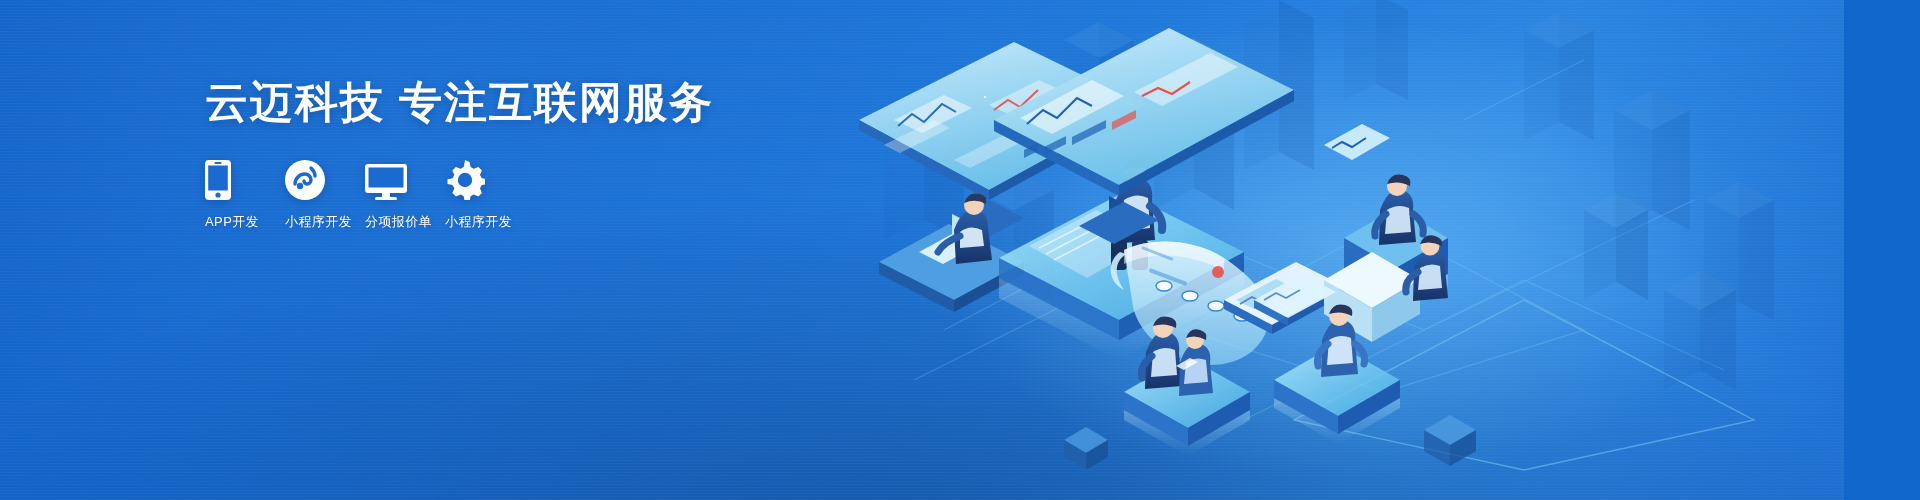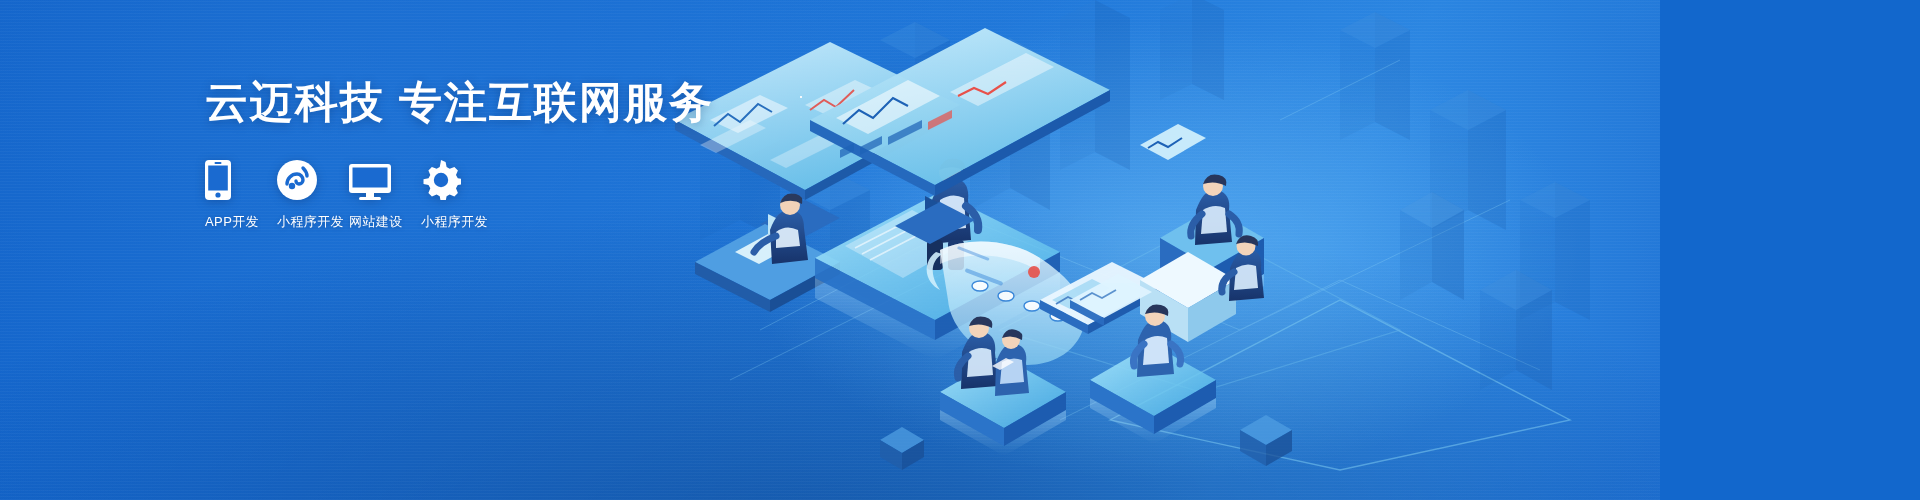--- a/index.html
+++ b/index.html
@@ -2,21 +2,21 @@
 <html><head>
 <meta charset="utf-8">
 <style>
   * { margin:0; padding:0; box-sizing:border-box; }
   html,body { width:1920px; height:500px; overflow:hidden; }
   body {
     font-family:"Liberation Sans","DejaVu Sans",sans-serif;
     background:#1267cc;
   }
   #banner{
-    position:relative; width:1660px; height:500px; overflow:hidden;
+    position:relative; width:1844px; height:500px; overflow:hidden;
     background:
       radial-gradient(ellipse 1000px 700px at 78% 52%, rgba(60,150,235,0.55) 0%, rgba(35,120,215,0.18) 45%, rgba(0,0,0,0) 72%),
       radial-gradient(ellipse 1300px 900px at 22% 20%, rgba(40,125,220,0.45) 0%, rgba(20,95,200,0.0) 65%),
       linear-gradient(115deg,#0f5fc6 0%,#1569cf 28%,#1f78da 55%,#2a86e2 76%,#1d6fd2 100%);
   }
   
   #banner::before{
     content:""; position:absolute; inset:0;
     background:repeating-linear-gradient(0deg, rgba(255,255,255,0.030) 0px, rgba(255,255,255,0.030) 1px, rgba(0,0,0,0) 1px, rgba(0,0,0,0) 3px);
     pointer-events:none; z-index:2;
@@ -38,21 +38,21 @@
   .sub{ margin-top:22px; }
   .sub-line{
     font-size:20px; color:#eaf3ff; line-height:33px;
     letter-spacing:1.1px; white-space:nowrap;
     text-shadow:0 1px 5px rgba(5,40,95,0.30);
   }
 
   
   .icons{ display:flex; margin-top:30px; }
   .icon-item{ width:72px; display:flex; flex-direction:column; align-items:flex-start; }
-  .icon-item + .icon-item{ margin-left:0px; }
+  .icon-item + .icon-item{ margin-left:8px; }
   .icon-box{ height:44px; display:flex; align-items:flex-end; justify-content:center; }
   .icon-box svg{ display:block; fill:#ffffff; filter:drop-shadow(0 2px 5px rgba(5,40,95,0.3)); }
   .icon-label{
     margin-top:13px; font-size:13px; color:#ffffff; white-space:nowrap;
     letter-spacing:0.4px; text-shadow:0 1px 4px rgba(5,40,95,0.35);
   }
 
   
   .illu{ position:absolute; right:0; top:0; width:1020px; height:500px; z-index:5; }
   .illu svg{ display:block; }
@@ -417,21 +417,21 @@
 
       <div class="icon-item">
         <span class="icon-box">
           <svg width="42" height="36" viewBox="0 0 42 36">
             <rect x="0" y="0" width="42" height="29" rx="3" fill="#fff"></rect>
             <rect x="3.5" y="3.5" width="35" height="20" fill="#1a6ad0"></rect>
             <rect x="17" y="29" width="8" height="4" fill="#fff"></rect>
             <rect x="10" y="33" width="22" height="3" rx="1.5" fill="#fff"></rect>
           </svg>
         </span>
-        <span class="icon-label">网站建设</span>
+        <span class="icon-label">分项报价单</span>
       </div>
 
       <div class="icon-item">
         <span class="icon-box">
           <svg width="40" height="40" viewBox="0 0 40 40">
             <path fill="#fff" d="M20 0 l4.6 2.0 l1.0 5.0 l3.1 1.8 l4.7 -1.9 l3.5 3.5 l-1.9 4.7 l1.8 3.1 l5.0 1.0 l0 4.9 l-5.0 1.0 l-1.8 3.1 l1.9 4.7 l-3.5 3.5 l-4.7 -1.9 l-3.1 1.8 l-1.0 5.0 l-4.9 0 l-1.0 -5.0 l-3.1 -1.8 l-4.7 1.9 l-3.5 -3.5 l1.9 -4.7 l-1.8 -3.1 l-5.0 -1.0 l0 -4.9 l5.0 -1.0 l1.8 -3.1 l-1.9 -4.7 l3.5 -3.5 l4.7 1.9 l3.1 -1.8 l1.0 -5.0 z"></path>
             <circle cx="20" cy="20" r="7.2" fill="#1a6ad0"></circle>
           </svg>
         </span>
         <span class="icon-label">小程序开发</span>

